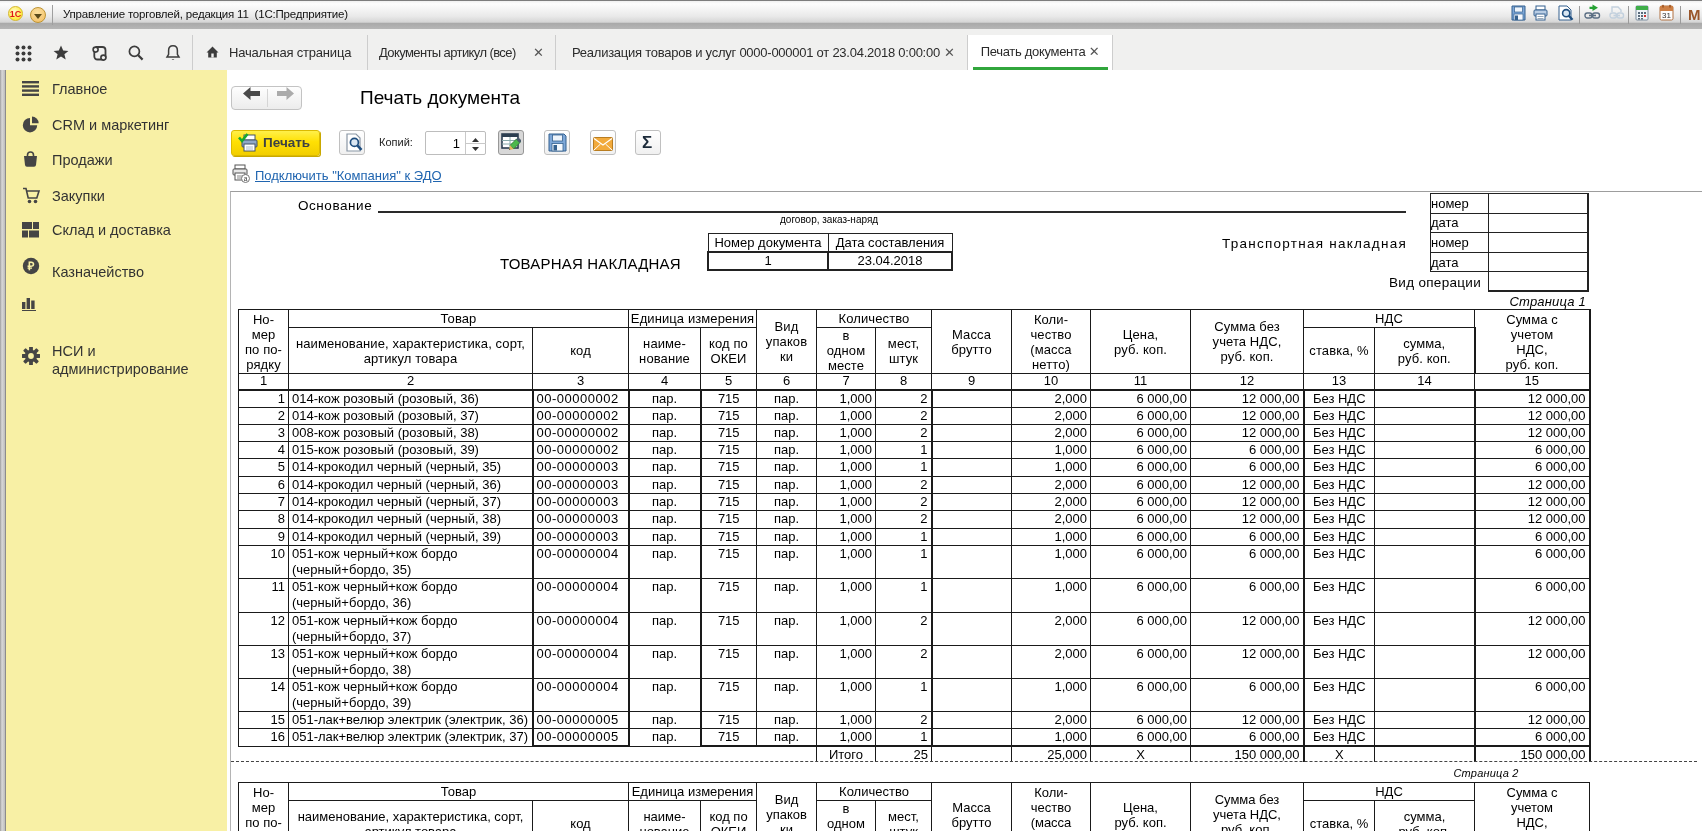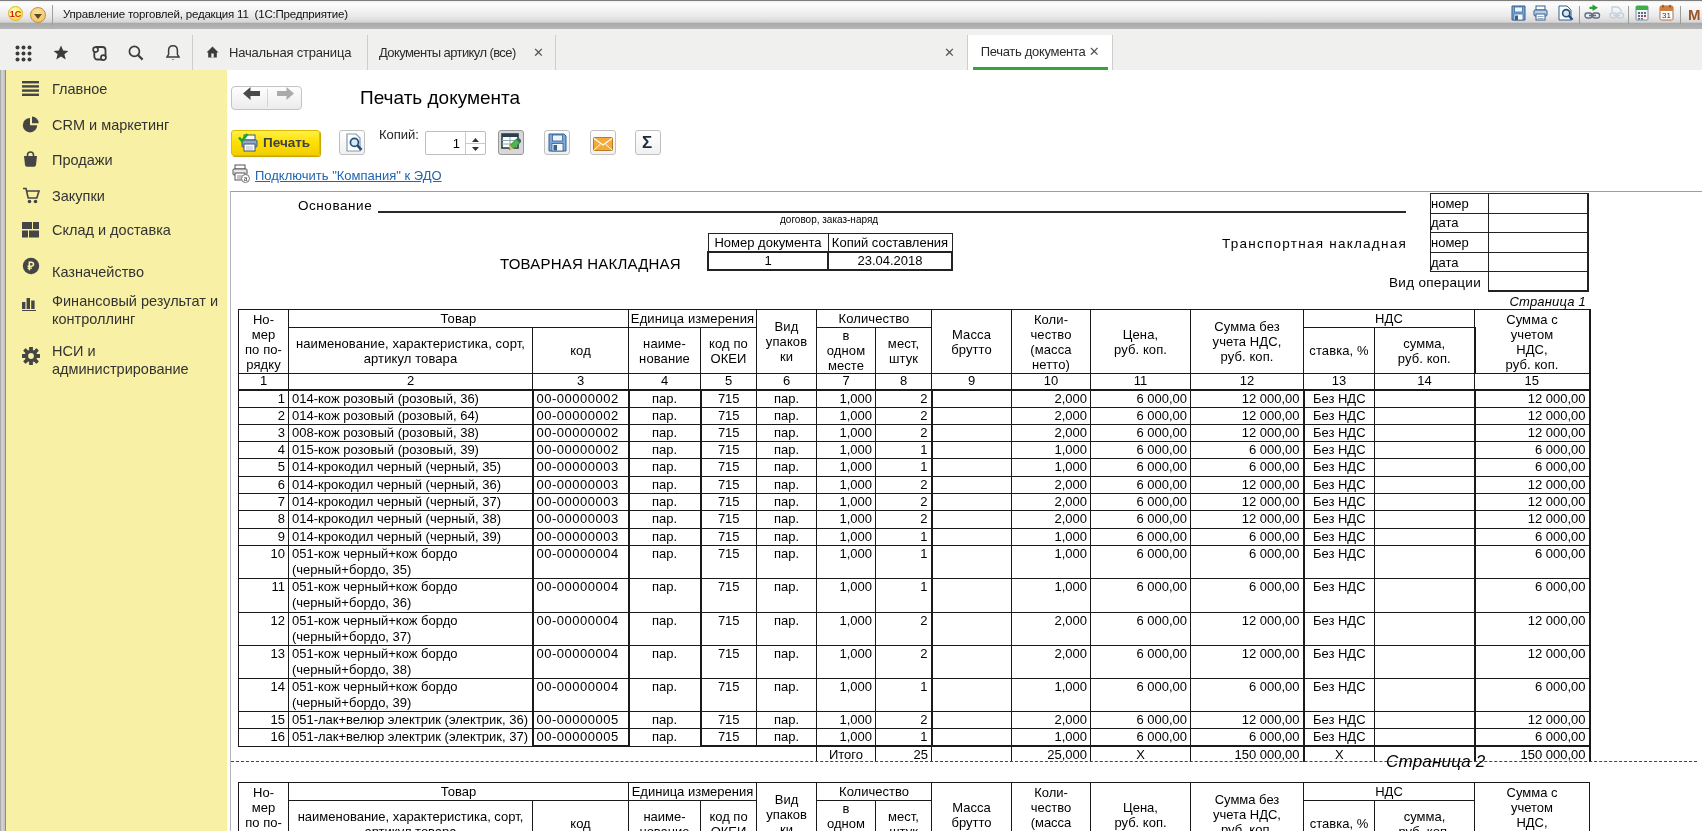--- a/index.html
+++ b/index.html
@@ -21,21 +21,21 @@
 #content{position:absolute;left:227px;top:68px;width:1475px;height:763px;background:#fff}
 #navbtns{position:absolute;left:4px;top:18px;width:71px;height:24px;background:linear-gradient(#fefefe,#ececec);border:1px solid #c3c3c3;border-radius:4px}
 #navbtns .d{position:absolute;left:35px;top:2px;width:1px;height:18px;background:#d5d5d5}
 #ptitle{position:absolute;left:133px;top:19px;font-size:19px;color:#000}
 #printbtn{position:absolute;left:4px;top:62px;width:89px;height:26px;background:linear-gradient(#fff04a,#ffe003 45%,#f2ce00);border:1px solid #dcba00;border-radius:3px;box-shadow:1px 1px 0 #c9a800;font-size:13.5px;font-weight:bold;color:#3d4144;line-height:24px;padding-left:31px}
 .tbtn{position:absolute;top:62px;width:26px;height:25px;background:linear-gradient(#ffffff,#f0f0f0);border:1px solid #c0c0c0;border-radius:3px}
 #spin{position:absolute;left:198px;top:63px;width:61px;height:24px;background:#fff;border:1px solid #bdbdbd;border-radius:2px;font-size:13px}
 #spin .num{position:absolute;right:25px;top:4px}
 #spin .sb{position:absolute;right:0;top:0;width:20px;height:22px;border-left:1px solid #c9c9c9}
 #spin .sb:after{content:"";position:absolute;left:0;top:11px;width:20px;height:1px;background:#c9c9c9}
-#kopi{position:absolute;left:152px;top:59px;font-size:13px;color:#222}
+#kopi{position:absolute;left:152px;top:68px;font-size:11px;color:#222}
 #edolink{position:absolute;left:28px;top:100px;font-size:13px;color:#2065b0;text-decoration:underline}
 #doc{position:absolute;left:3px;top:123px;width:1472px;height:640px;background:#fff;border-top:1px solid #9d9d9d;border-left:1px solid #b4b4b4;font-size:13px;color:#000}
 #osn{position:absolute;left:67px;top:6px;font-size:13.5px;letter-spacing:0.55px}
 #osnline{position:absolute;left:147px;top:19px;width:1028px;height:2px;background:#2a2a2a}
 #dog{position:absolute;left:549px;top:22px;font-size:10px}
 #tnk{position:absolute;left:269px;top:63px;font-size:15px;font-weight:normal;letter-spacing:0.2px}
 #ndoc{position:absolute;left:476px;top:41px;border-collapse:collapse}
 #ndoc td{border:1px solid #222;text-align:center;font-size:13px;height:18px}
 #ndoc tr.v td{border-width:2px;font-size:13px}
 #trn{position:absolute;left:991px;top:44px;font-size:13.5px;letter-spacing:1.25px}
@@ -61,50 +61,50 @@
 #mtbl tr.data td:nth-child(13){border-left-width:2px}
 #mtbl tr.data td:nth-child(14){border-right-width:2px}
 #mtbl tr.data td:nth-child(15){border-left-width:2px;border-right-width:2px}
 #mtbl tr td:last-child{border-right-width:2px}
 #mtbl tr.itog td{border-top-width:2px;border-bottom:none}
 #mtbl tr.r16 td:nth-child(3),#mtbl tr.r16 td:nth-child(5),#mtbl tr.r16 td:nth-child(6),#mtbl tr.r16 td:nth-child(7),#mtbl tr.r16 td:nth-child(8){border-bottom-width:2px}
 #mtbl tr.itog td:nth-child(8){border-left-width:2px}
 #mtbl tr.itog td:nth-child(9){border-right-width:2px}
 #mtbl tr.itog td:nth-child(10){border-left-width:2px;border-right-width:2px}
 #dashline{position:absolute;left:0px;top:569px;width:1466px;border-top:1px dashed #444}
-#pg2{position:absolute;left:1155px;top:560px;width:200px;text-align:left;font-style:italic;font-size:17px;letter-spacing:0.2px}
+#pg2{position:absolute;left:1155px;top:575px;width:200px;text-align:center;font-style:italic;font-size:11px;letter-spacing:0.2px}
 #mtbl2{position:absolute;left:7px;top:590px;border-collapse:collapse;table-layout:fixed}
 #mtbl2 td{border:1px solid #1a1a1a;font-size:13px;padding:0 1px;text-align:center;vertical-align:middle;line-height:15px}
 </style></head>
 <body>
 <div id="titlebar">
   <div id="logo1c">1С</div>
   <div id="ddbtn"></div>
   <div class="vsep" style="left:52px"></div>
   <div id="wtitle">Управление торговлей, редакция 11&nbsp;&nbsp;(1С:Предприятие)</div>
 </div>
 <div id="tabbar">
   <div class="tabsep" style="left:192px"></div>
   <div class="tab" style="left:229px;letter-spacing:-0.2px">Начальная страница</div>
   <div class="tabsep" style="left:367px"></div>
   <div class="tab" style="left:379px;letter-spacing:-0.6px">Документы артикул (все)</div>
     <div class="tab tabx" style="left:533px">✕</div>
   <div class="tabsep" style="left:555px"></div>
+  <div class="tab" style="left:572px;width:370px;overflow:hidden;letter-spacing:-0.25px">Реализация товаров и услуг 0000-000001 от 23.04.2018 0:00:00</div>
     <div class="tab tabx" style="left:944px">✕</div>
   <div id="activetab">Печать документа <span class="tabx">✕</span><div class="gr"></div></div>
 </div>
 <div id="lstrip"></div>
 <div id="sidebar">
   <div class="mi" style="top:13px">Главное</div>
   <div class="mi" style="top:49px">CRM и маркетинг</div>
   <div class="mi" style="top:84px">Продажи</div>
   <div class="mi" style="top:120px">Закупки</div>
   <div class="mi" style="top:154px">Склад и доставка</div>
   <div class="mi" style="top:196px">Казначейство</div>
-  <div class="mi" style="top:224px;line-height:18px">Финансовый результат и<br>контроллинг</div>
   <div class="mi" style="top:274px;line-height:18px">НСИ и<br>администрирование</div>
 </div>
 <div id="content">
   <div id="navbtns">
       <div class="d"></div>
     </div>
   <div id="ptitle">Печать документа</div>
   <div id="printbtn">Печать</div>
   <div class="tbtn" style="left:112px"></div>
   <div id="kopi">Копий:</div>
@@ -119,21 +119,21 @@
   <div id="edolink">Подключить "Компания" к ЭДО</div>
   <div id="doc">
     <div id="osn">Основание</div>
     <div id="osnline"></div>
     <div id="dog">договор, заказ-наряд</div>
     <div id="tnk">ТОВАРНАЯ НАКЛАДНАЯ</div>
     <table id="ndoc">
       <tbody>
           <tr>
             <td style="width:120px">Номер документа</td>
-            <td style="width:124px">Копий составления</td>
+            <td style="width:124px">Дата составления</td>
           </tr>
       <tr class="v">
             <td>1</td>
             <td>23.04.2018</td>
           </tr>
     </tbody>
       </table>
     <div id="trn">Транспортная накладная</div>
     <table id="rbox">
       <tbody>
@@ -232,21 +232,21 @@
  <td></td>
  <td class="n">2,000</td>
  <td class="n">6 000,00</td>
  <td class="n">12 000,00</td>
  <td class="c">Без НДС</td>
  <td></td>
  <td class="n">12 000,00</td>
 </tr>
           <tr class="data" style="height:17.33px">
  <td class="n">2</td>
- <td class="l">014-кож розовый (розовый, 64)</td>
+ <td class="l">014-кож розовый (розовый, 37)</td>
  <td class="l kod">00-00000002</td>
  <td class="c">пар.</td>
  <td class="c">715</td>
  <td class="c">пар.</td>
  <td class="n">1,000</td>
  <td class="n">2</td>
  <td></td>
  <td class="n">2,000</td>
  <td class="n">6 000,00</td>
  <td class="n">12 000,00</td>

